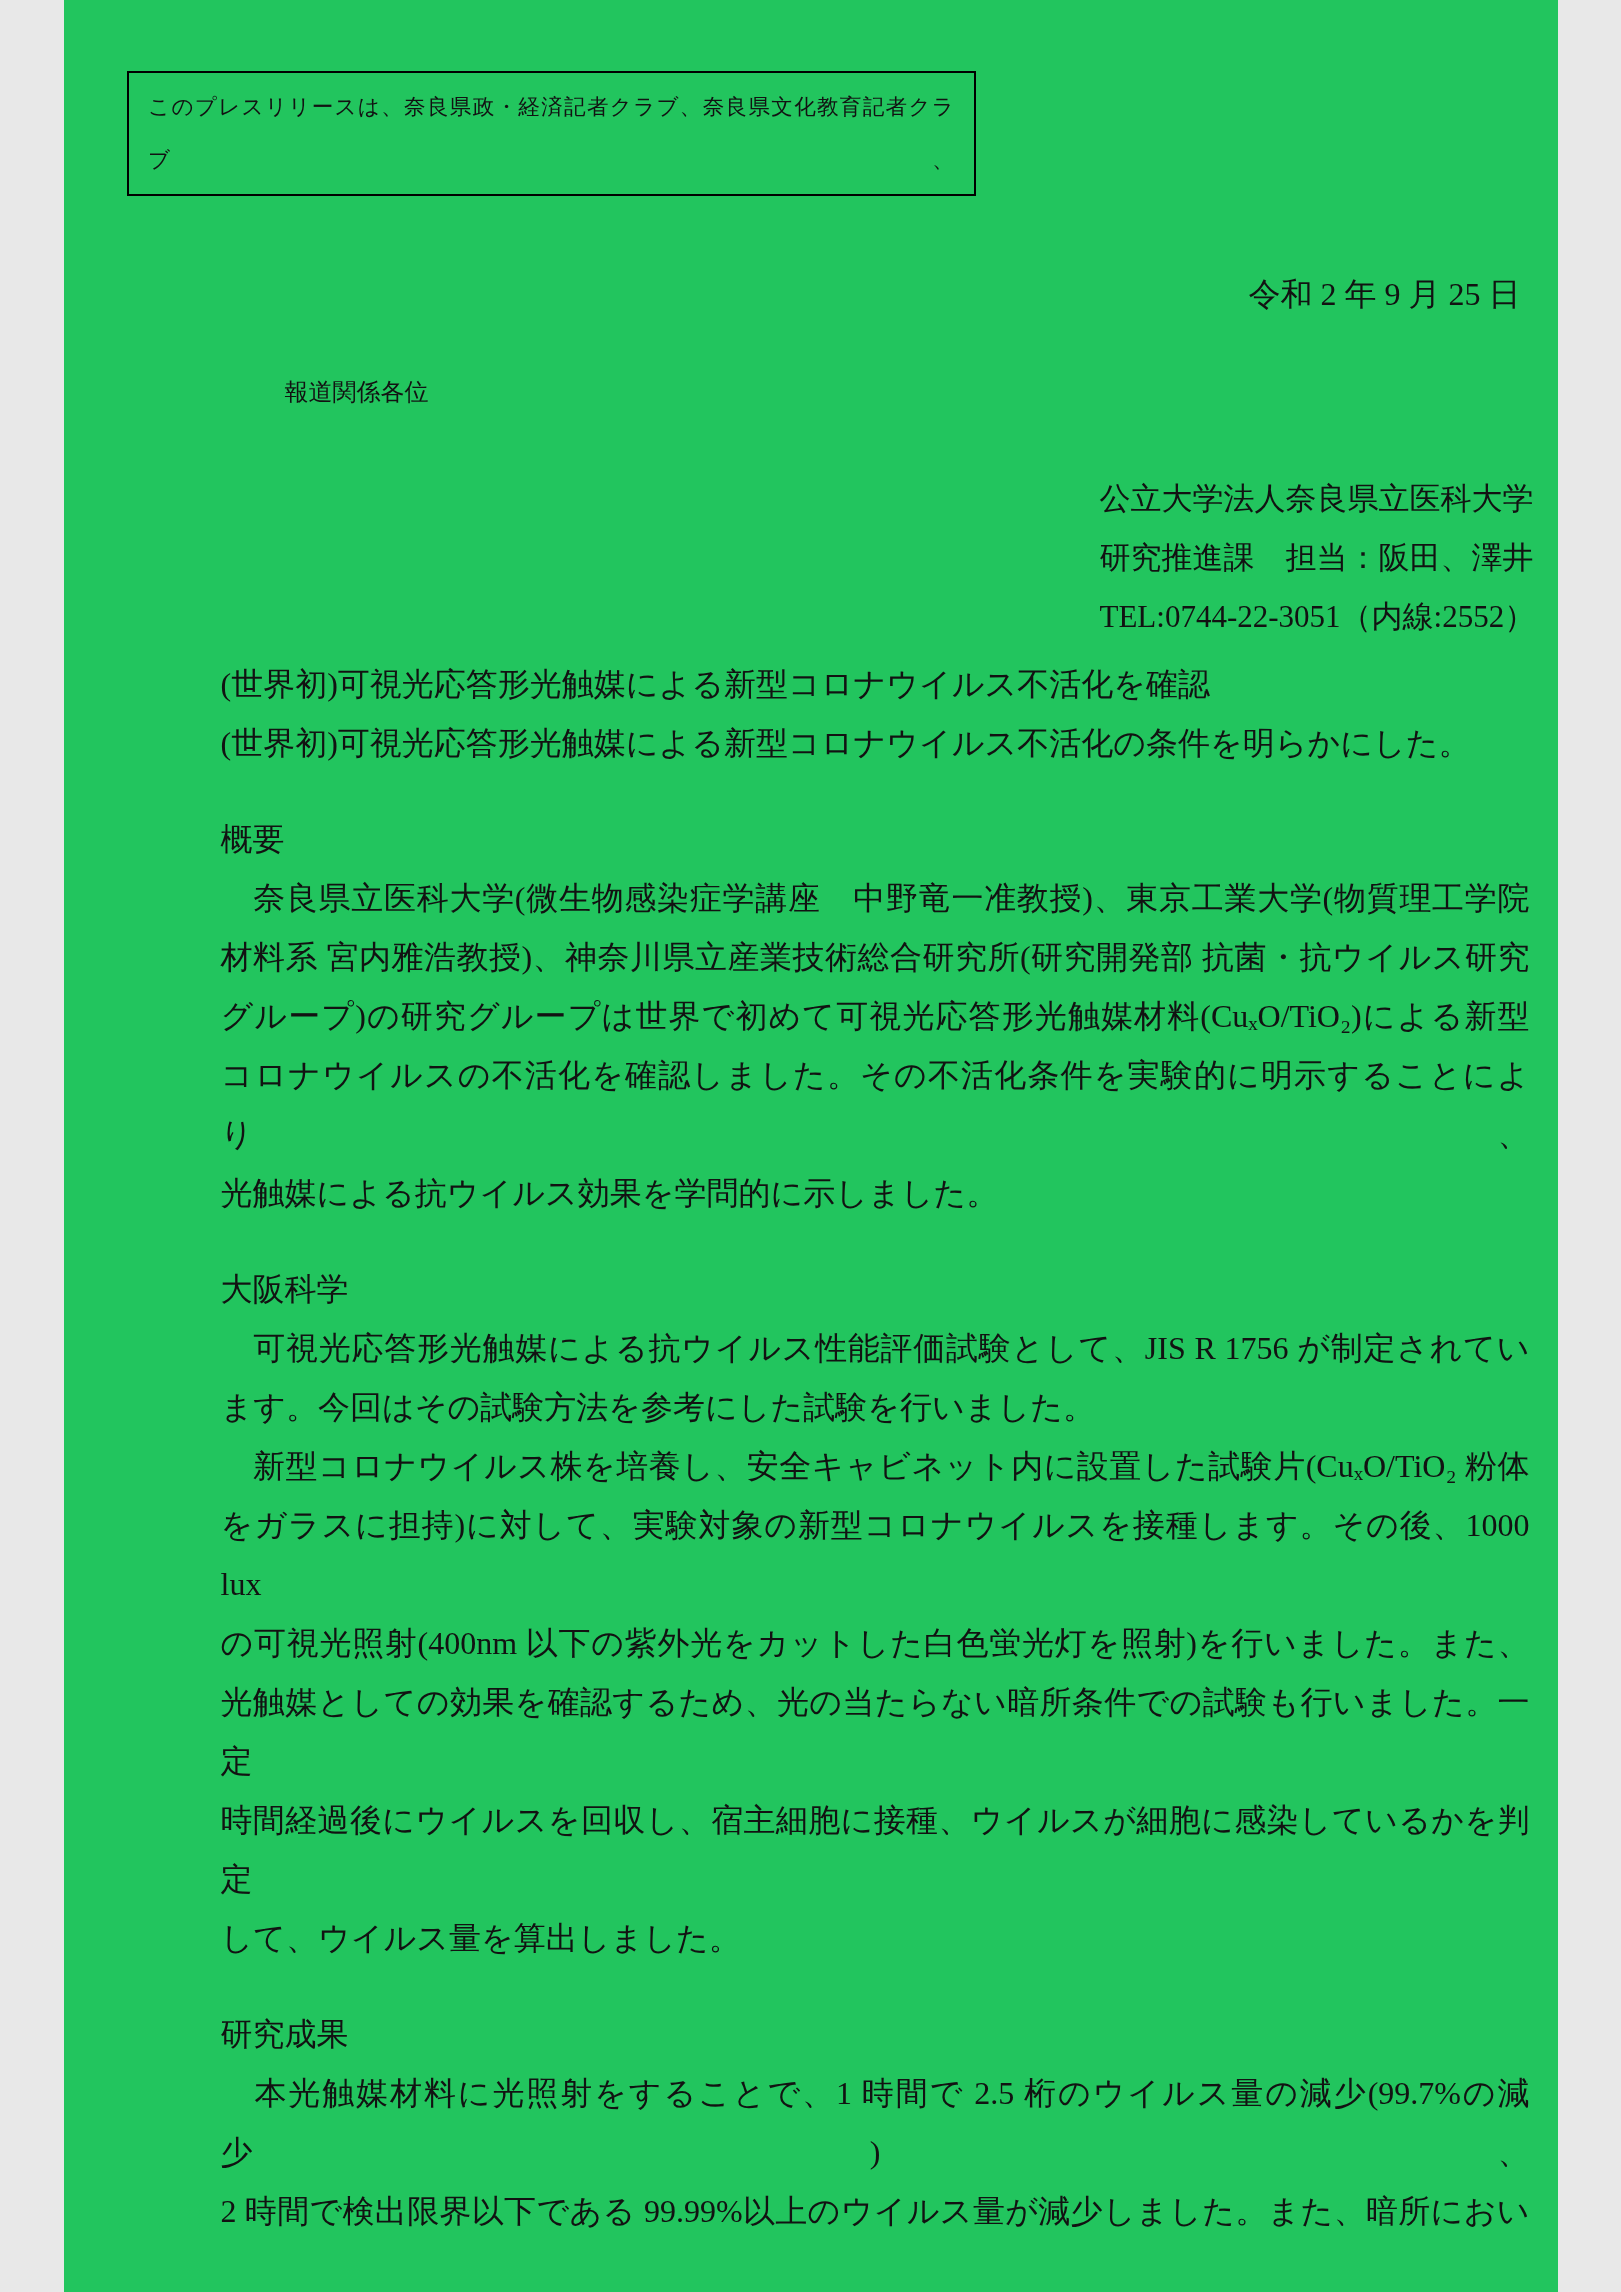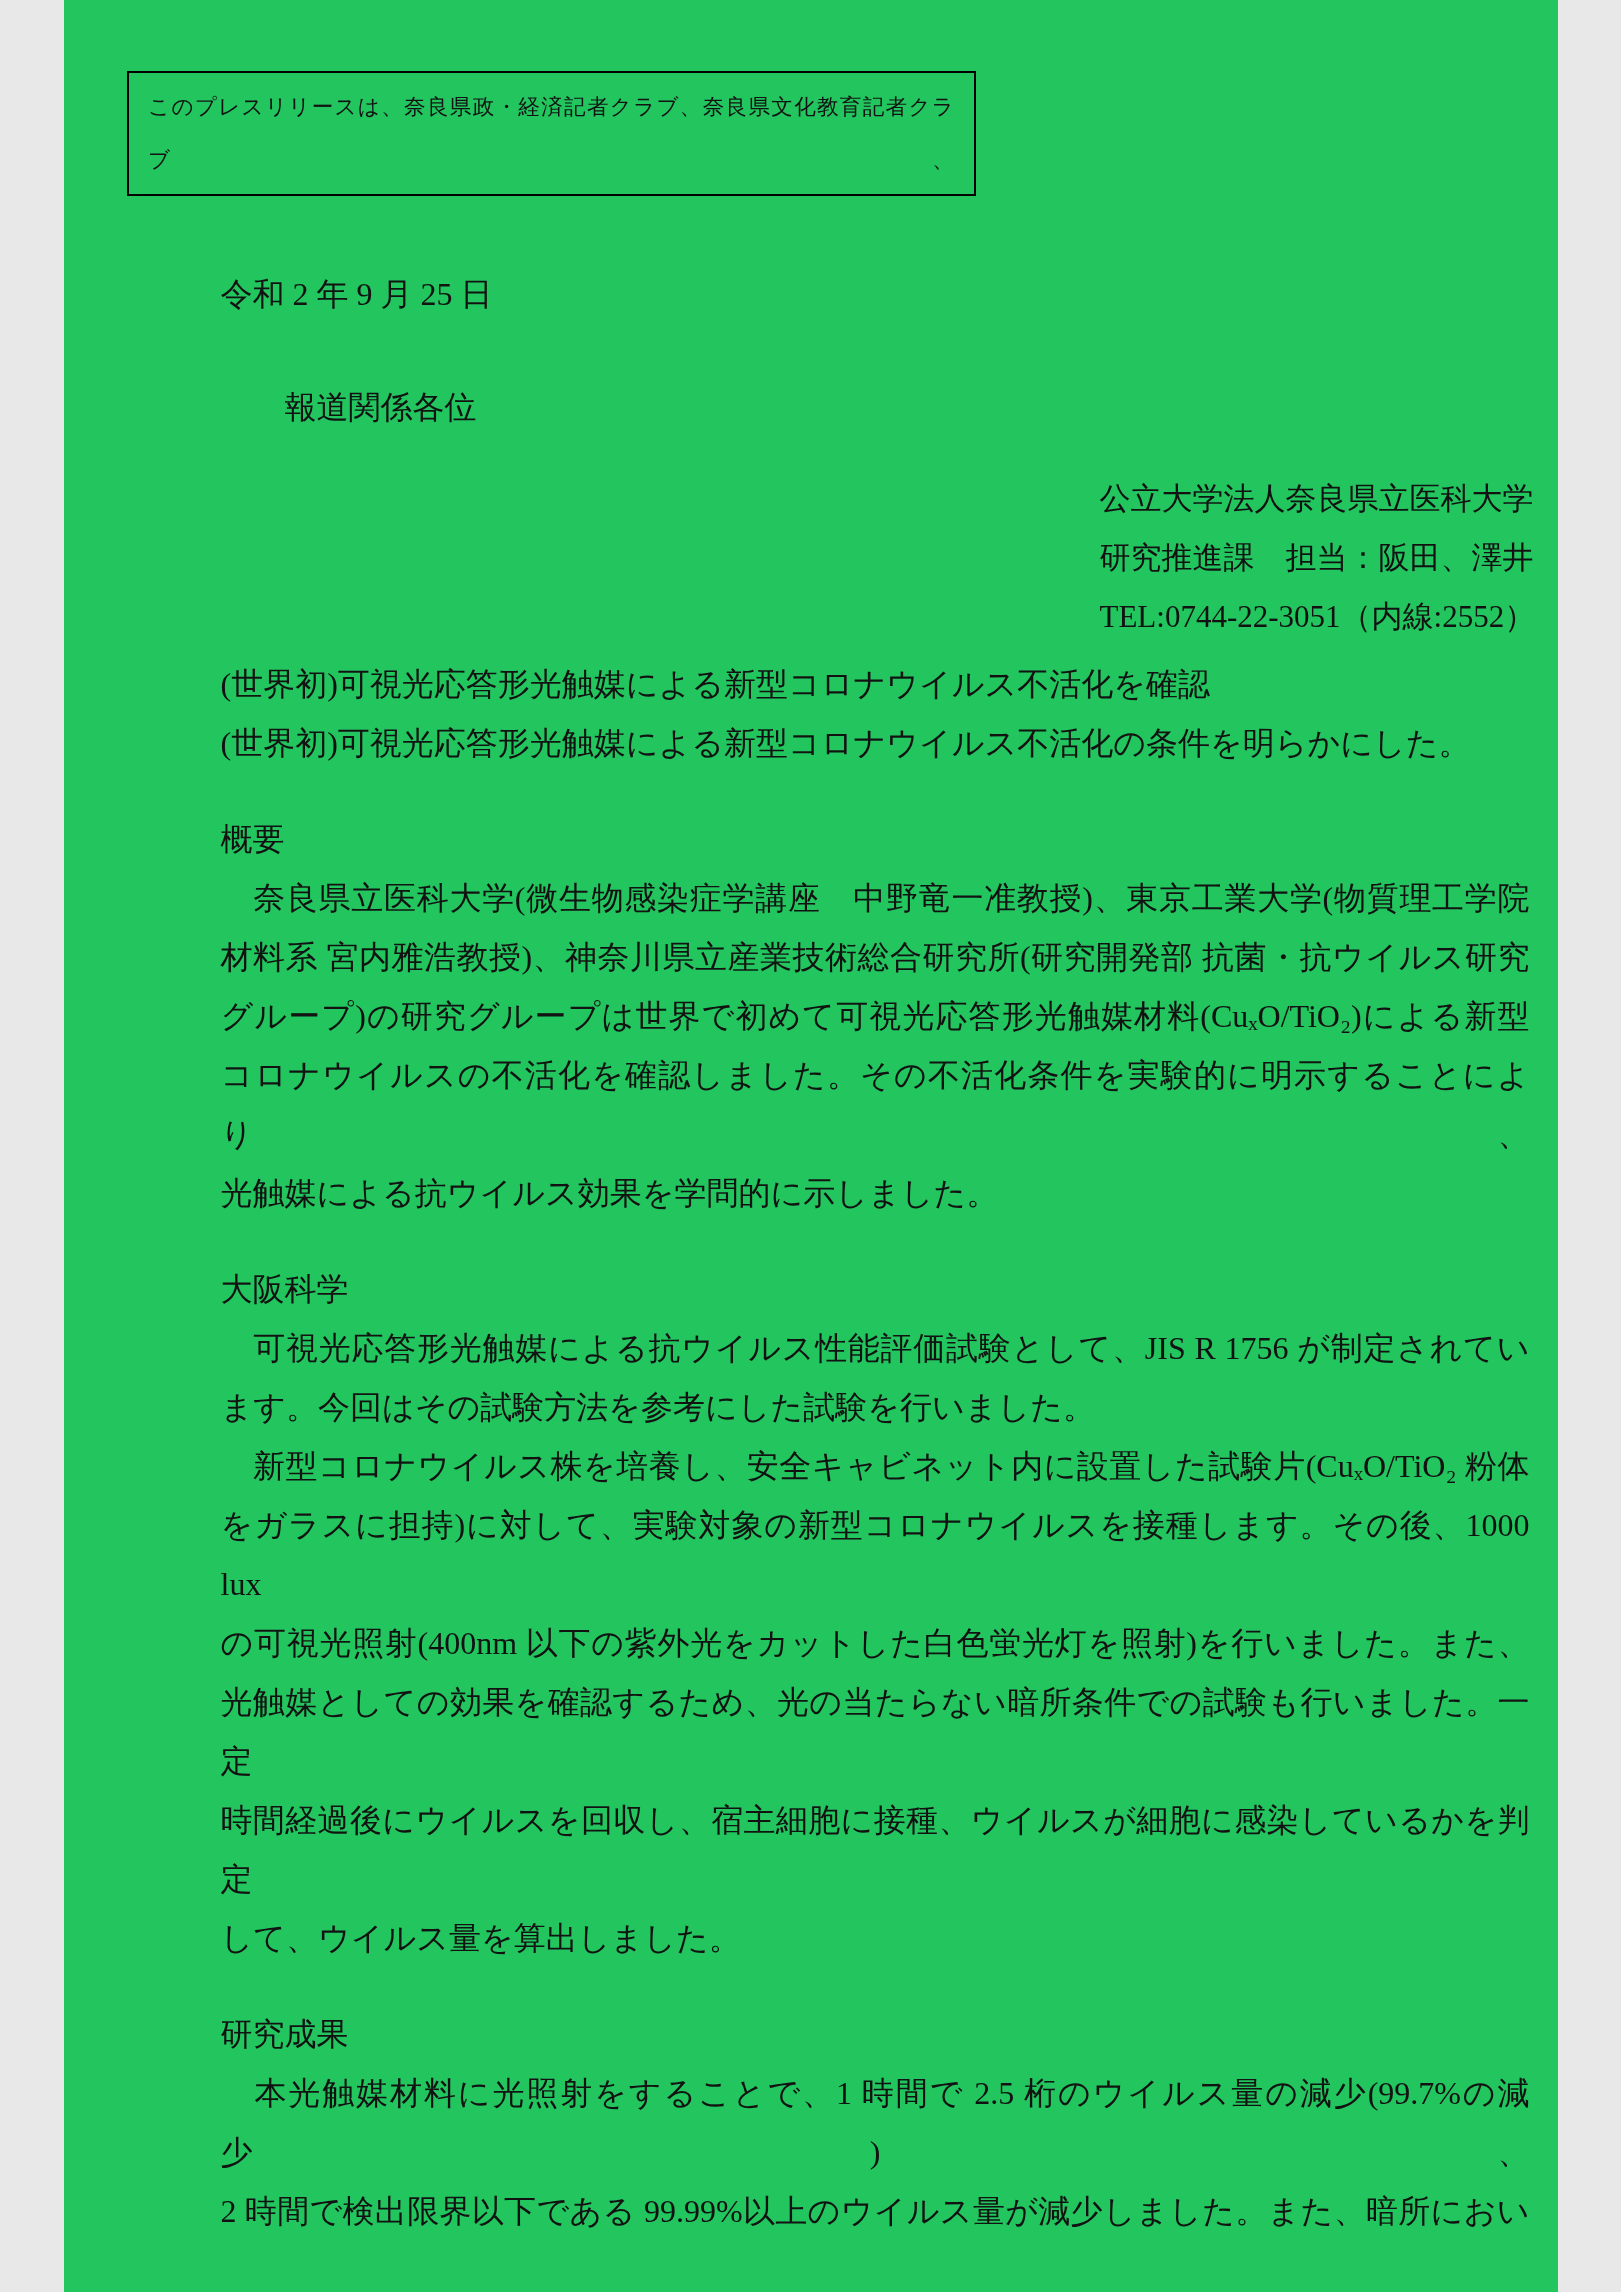--- a/index.html
+++ b/index.html
@@ -15,25 +15,25 @@
   .club-box{
     position:absolute;left:63px;top:71px;width:849px;height:125px;
     border:2.9px solid #000;box-sizing:border-box;
     padding:7.8px 19.6px 0 19.6px;
     font-size:21.6px;line-height:53px;
   }
   .club-box .line{white-space:nowrap;}
   .club-box .fill{text-align:justify;text-align-last:justify;white-space:normal;}
   .date-line{
     position:absolute;left:157px;top:267px;width:1300px;
-    font-size:32px;line-height:55px;white-space:nowrap;
+    font-size:32px;line-height:55px;text-align:right;white-space:nowrap;
   }
   .recipient-line{
-    position:absolute;left:221px;top:380px;
-    font-size:32px;line-height:55px;white-space:nowrap;
+    position:absolute;left:221px;top:365px;
+    font-size:24px;line-height:55px;white-space:nowrap;
   }
   .sender-block{
     position:absolute;left:988px;top:469px;
     font-size:31px;line-height:59px;margin-left:48px;
   }
   .sender-block .line{white-space:nowrap;}
   .main{
     position:absolute;left:157px;top:655px;width:1309px;
     font-size:32px;line-height:59px;
   }

